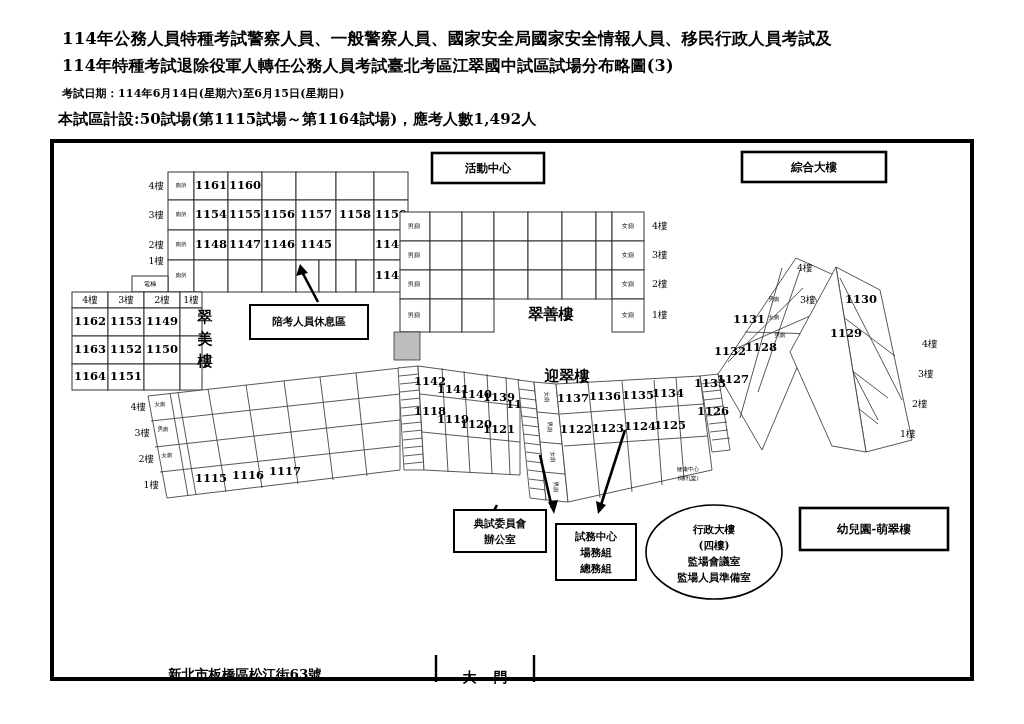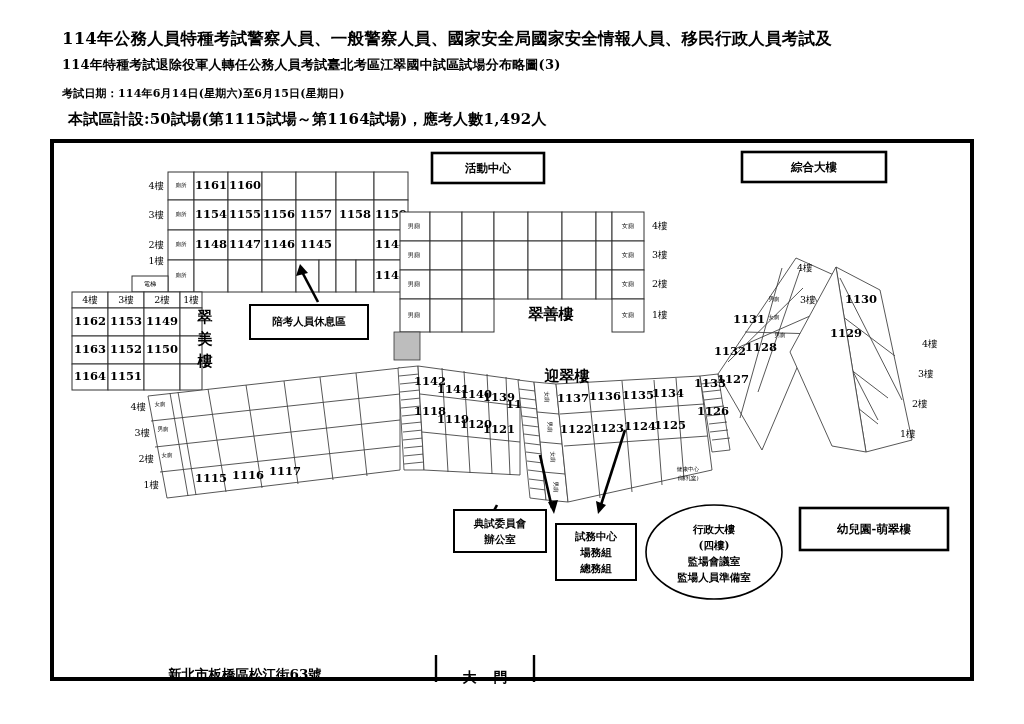--- a/index.html
+++ b/index.html
@@ -15,23 +15,23 @@
   #page{position:relative;width:928px;height:724px;}
 
   
   .hdr{position:absolute;left:0;top:0;width:1024px;}
   .hdr-line{
     font-family:"DejaVu Serif","Liberation Serif",serif;
     font-weight:bold;
     white-space:pre;
   }
   .t1{position:absolute;left:62px;top:28px;font-size:16.5px;letter-spacing:.2px;}
-  .t2{position:absolute;left:62px;top:56px;font-size:13px;letter-spacing:.2px;}
+  .t2{position:absolute;left:62px;top:56px;font-size:16px;letter-spacing:.2px;}
   .t3{position:absolute;left:62px;top:86px;font-size:11px;letter-spacing:.2px;}
-  .t4{position:absolute;left:68px;top:110px;font-size:15px;letter-spacing:.2px;text-align:center;}
+  .t4{position:absolute;left:58px;top:110px;font-size:15px;letter-spacing:.2px;text-align:center;}
 
   
   svg#map{position:absolute;left:0;top:0;width:1024px;height:724px;}
   svg text{
     font-family:"DejaVu Serif","Liberation Serif",serif;
     fill:#000;
   }
   .rm{font-size:11.5px;font-weight:bold;text-anchor:middle;dominant-baseline:middle;}
   .flr{font-size:9.5px;text-anchor:middle;dominant-baseline:middle;}
   .flr-r{font-size:9.5px;text-anchor:start;dominant-baseline:middle;}

